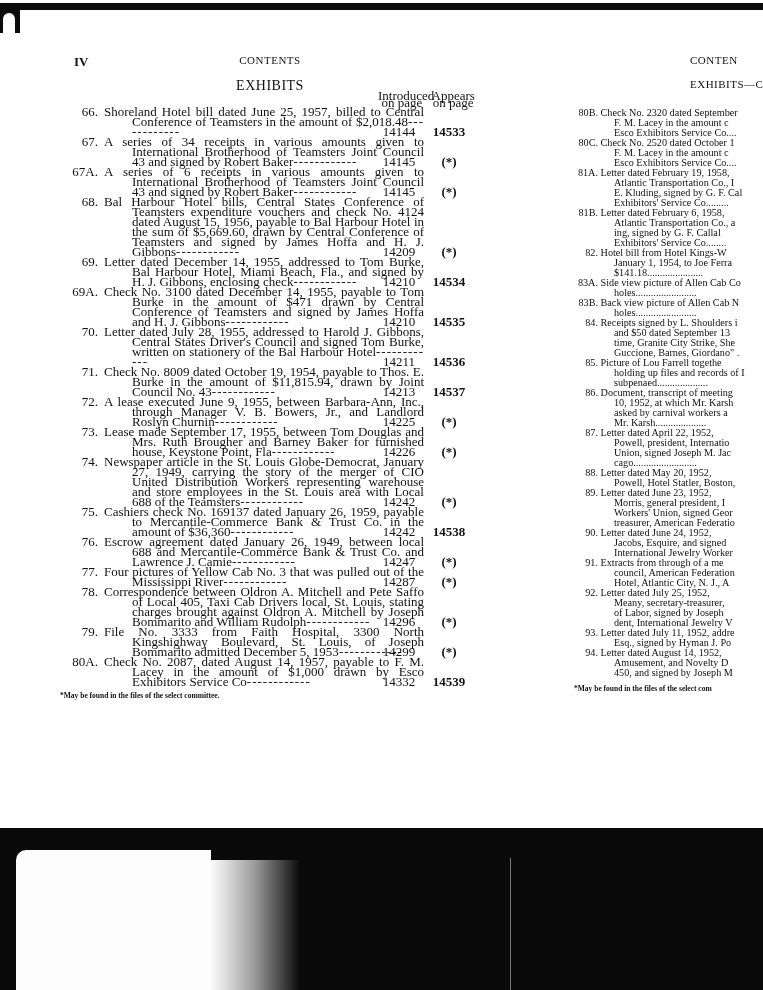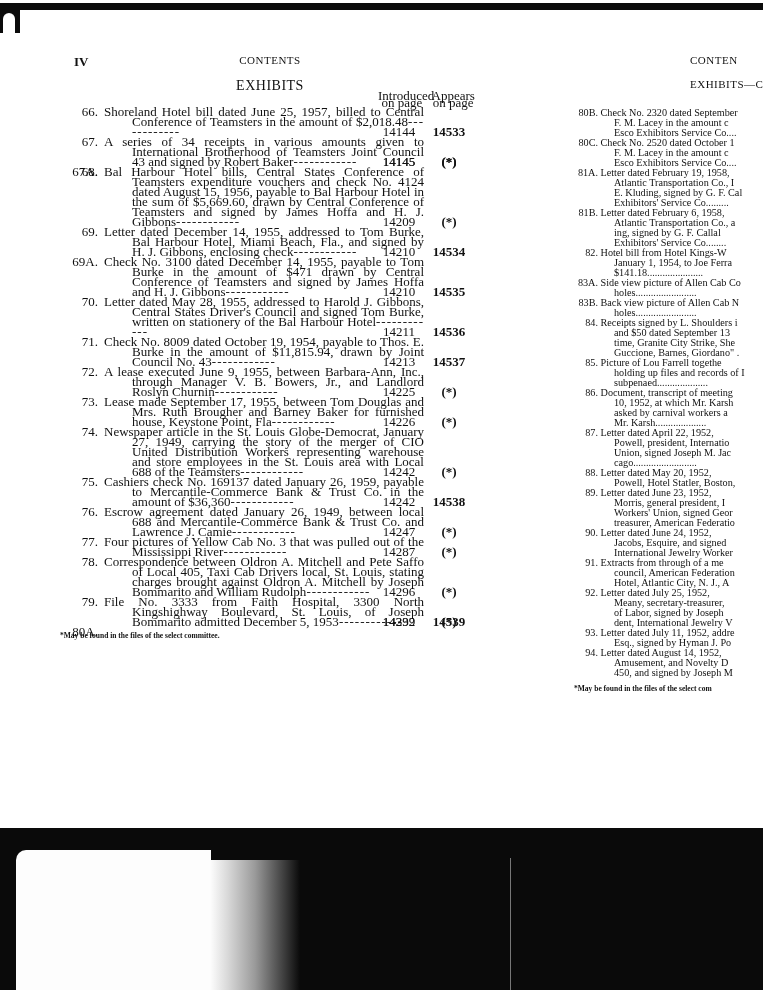--- a/index.html
+++ b/index.html
@@ -68,20 +68,21 @@
         <span class="appears">14533</span>
       </div>
       <div class="entry">
         <span class="num">67.</span>
         <div class="body"><span>A series of 34 receipts in various amounts given to International Brotherhood of Teamsters Joint Council 43 and signed by Robert Baker</span><span class="leader">------------</span></div>
         <span class="intro">14145</span>
         <span class="appears">(*)</span>
       </div>
       <div class="entry">
         <span class="num">67A.</span>
+        <div class="body"><span>A series of 6 receipts in various amounts given to International Brotherhood of Teamsters Joint Council 43 and signed by Robert Baker</span><span class="leader">------------</span></div>
         <span class="intro">14145</span>
         <span class="appears">(*)</span>
       </div>
       <div class="entry">
         <span class="num">68.</span>
         <div class="body"><span>Bal Harbour Hotel bills, Central States Conference of Teamsters expenditure vouchers and check No. 4124 dated August 15, 1956, payable to Bal Harbour Hotel in the sum of $5,669.60, drawn by Central Conference of Teamsters and signed by James Hoffa and H. J. Gibbons</span><span class="leader">------------</span></div>
         <span class="intro">14209</span>
         <span class="appears">(*)</span>
       </div>
       <div class="entry">
@@ -91,21 +92,21 @@
         <span class="appears">14534</span>
       </div>
       <div class="entry">
         <span class="num">69A.</span>
         <div class="body"><span>Check No. 3100 dated December 14, 1955, payable to Tom Burke in the amount of $471 drawn by Central Conference of Teamsters and signed by James Hoffa and H. J. Gibbons</span><span class="leader">------------</span></div>
         <span class="intro">14210</span>
         <span class="appears">14535</span>
       </div>
       <div class="entry">
         <span class="num">70.</span>
-        <div class="body"><span>Letter dated May 28, 1955, addressed to Harold J. Gibbons, Central States Driver's Council and signed Tom Burke, written on stationery of the Bal Harbour Hotel</span><span class="leader">------------</span></div>
+        <div class="body"><span>Letter dated July 28, 1955, addressed to Harold J. Gibbons, Central States Driver's Council and signed Tom Burke, written on stationery of the Bal Harbour Hotel</span><span class="leader">------------</span></div>
         <span class="intro">14211</span>
         <span class="appears">14536</span>
       </div>
       <div class="entry">
         <span class="num">71.</span>
         <div class="body"><span>Check No. 8009 dated October 19, 1954, payable to Thos. E. Burke in the amount of $11,815.94, drawn by Joint Council No. 43</span><span class="leader">------------</span></div>
         <span class="intro">14213</span>
         <span class="appears">14537</span>
       </div>
       <div class="entry">
@@ -151,20 +152,21 @@
         <span class="appears">(*)</span>
       </div>
       <div class="entry">
         <span class="num">79.</span>
         <div class="body"><span>File No. 3333 from Faith Hospital, 3300 North Kingshighway Boulevard, St. Louis, of Joseph Bommarito admitted December 5, 1953</span><span class="leader">------------</span></div>
         <span class="intro">14299</span>
         <span class="appears">(*)</span>
       </div>
       <div class="entry">
         <span class="num">80A.</span>
+        <div class="body"><span>Check No. 2087, dated August 14, 1957, payable to F. M. Lacey in the amount of $1,000 drawn by Esco Exhibitors Service Co</span><span class="leader">------------</span></div>
         <span class="intro">14332</span>
         <span class="appears">14539</span>
       </div>
       <div class="footnote">*May be found in the files of the select committee.</div>
     </div>
 </div>
 
 <div class="clip">
   <div class="r-running">CONTEN</div>
   <div class="r-section">EXHIBITS—C</div>

